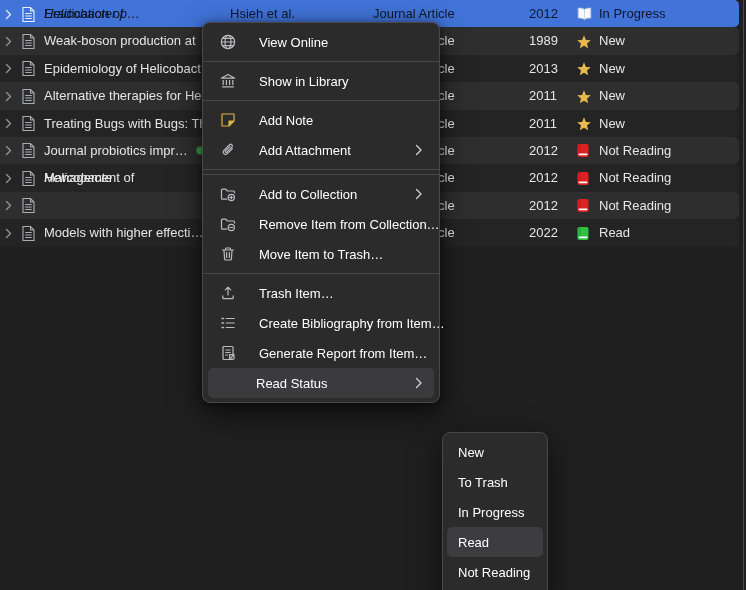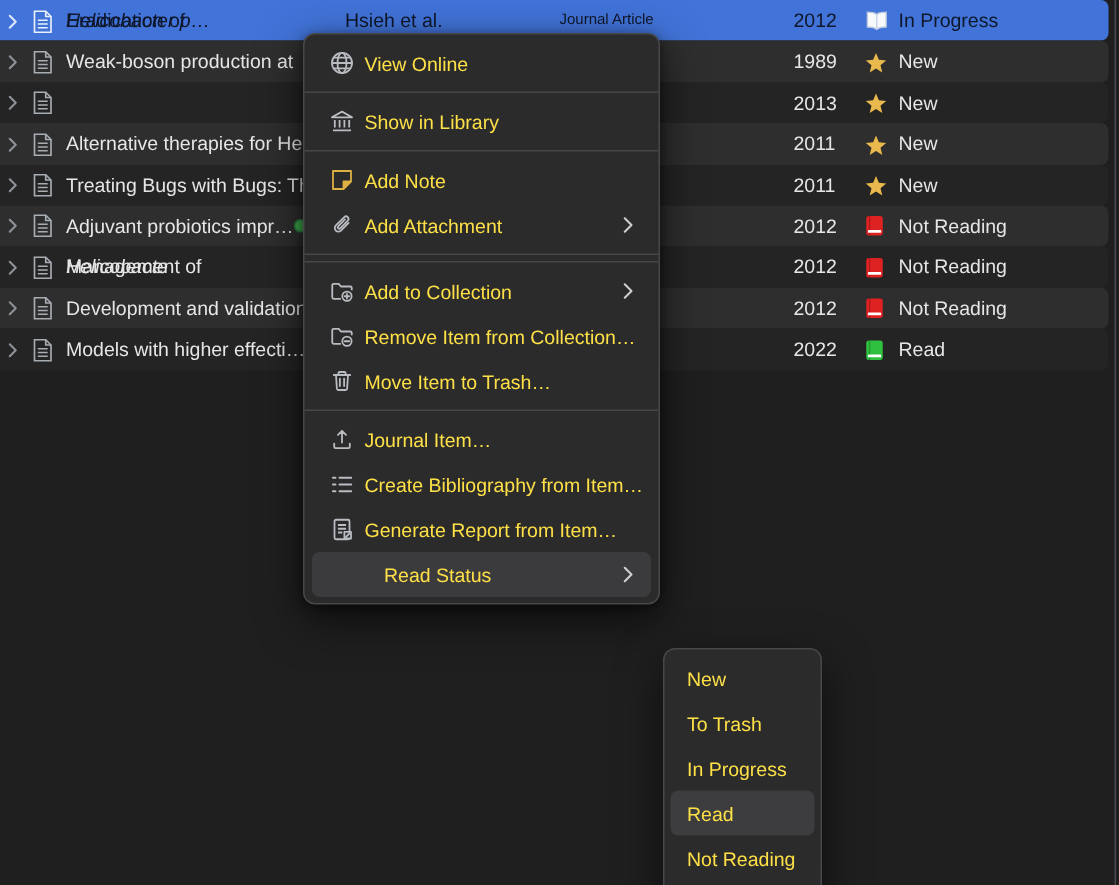--- a/index.html
+++ b/index.html
@@ -32,41 +32,41 @@
   .doc { left: 21px; top: 5.5px !important; line-height: 1 !important; color: #a8adb3; }
   .sel .doc { color: #eaf0fb; }
   .cell-title { left: 44px; }
   .cell-title i { font-style: italic; }
   .att-dot {
     left: 196px; top: 9.5px !important;
     width: 8.5px; height: 8.5px; border-radius: 50%;
     background: #3fae4e; border: 1px solid #2c8040;
   }
   .cell-creator { left: 230px; }
-  .cell-type { left: 373px; font-size: 10px; }
+  .cell-type { left: 373px; font-size: 13px; }
   .cell-year { left: 529px; }
   .st-icon { left: 576px; top: 6.5px !important; line-height: 1 !important; }
   .cell-status { left: 599px; }
 
   .pane-border { position: absolute; left: 743px; top: 0; width: 1px; height: 590px; background: #4a4a4c; }
 
   
   .context-menu {
     position: absolute; left: 202px; top: 22px; width: 238px;
     background: #2b2b2c;
     border: 1px solid #48484b;
     border-radius: 8px;
     padding: 4px 0;
     box-shadow: 0 10px 30px rgba(0,0,0,.6), 0 2px 8px rgba(0,0,0,.45);
     z-index: 10;
   }
   .menu-item {
     height: 30px; margin: 0 5px; padding: 0 11px;
-    display: flex; align-items: center; gap: 6px;
-    border-radius: 5px; color: #fde047;
+    display: flex; align-items: center; gap: 22px;
+    border-radius: 5px; color: #ffffff;
   }
   .menu-item.hover { background: #3b3b3d; padding-left: 48px; }
   .mi-icon { width: 18px; height: 18px; flex: none; display: flex; align-items: center; justify-content: center; color: #b9bcc0; }
   .mi-label { white-space: nowrap; }
   .mi-arrow { margin-left: auto; display: flex; color: #cfcfcf; }
   .menu-sep { height: 1px; background: #474749; margin: 4px 0; }
 
   
   .submenu {
     position: absolute; left: 442px; top: 432px; width: 106px; height: 172px;
@@ -143,20 +143,21 @@
           <path d="M1.5 1.5 L5.5 5.5 L1.5 9.5" fill="none" stroke="currentColor" stroke-width="1.4" stroke-linecap="round" stroke-linejoin="round"></path>
         </svg>
       </span>
     <span class="doc">
         <svg width="15" height="17" viewBox="0 0 15 17">
           <path d="M2 1.5 H9.5 L13 5 V15.5 H2 Z" fill="none" stroke="currentColor" stroke-width="1.1"></path>
           <path d="M9.5 1.5 V5 H13" fill="none" stroke="currentColor" stroke-width="1.1"></path>
           <path d="M4.2 7.5 H10.8 M4.2 10 H10.8 M4.2 12.5 H10.8" stroke="currentColor" stroke-width="1"></path>
         </svg>
       </span>
+    <span class="cell-title">Epidemiology of Helicobact</span>
     <span class="cell-type">Journal Article</span>
     <span class="cell-year">2013</span>
     <span class="st-icon">
         <svg width="16" height="16" viewBox="0 0 16 16">
           <path d="M8 1.3 L9.9 5.9 14.8 6.3 11 9.5 12.2 14.3 8 11.7 3.8 14.3 5 9.5 1.2 6.3 6.1 5.9 Z" fill="#eab94d"></path>
         </svg>
       </span>
     <span class="cell-status">New</span>
   </div>
 
@@ -214,21 +215,21 @@
           <path d="M1.5 1.5 L5.5 5.5 L1.5 9.5" fill="none" stroke="currentColor" stroke-width="1.4" stroke-linecap="round" stroke-linejoin="round"></path>
         </svg>
       </span>
     <span class="doc">
         <svg width="15" height="17" viewBox="0 0 15 17">
           <path d="M2 1.5 H9.5 L13 5 V15.5 H2 Z" fill="none" stroke="currentColor" stroke-width="1.1"></path>
           <path d="M9.5 1.5 V5 H13" fill="none" stroke="currentColor" stroke-width="1.1"></path>
           <path d="M4.2 7.5 H10.8 M4.2 10 H10.8 M4.2 12.5 H10.8" stroke="currentColor" stroke-width="1"></path>
         </svg>
       </span>
-    <span class="cell-title">Adjuvant probiotics impr…</span>
+    <span class="cell-title">Journal probiotics impr…</span>
     <span class="att-dot"></span>
     <span class="cell-type">Journal Article</span>
     <span class="cell-year">2012</span>
     <span class="st-icon">
         <svg width="14" height="15" viewBox="0 0 14 15">
           <rect x="1.5" y="1" width="11" height="13" rx="1.8" fill="#de2222"></rect>
           <rect x="3.3" y="1" width="0.9" height="13" fill="rgba(0,0,0,0.22)"></rect>
           <rect x="2.6" y="10.4" width="8.9" height="1.8" rx="0.6" fill="#ffffff"></rect>
         </svg>
       </span>
@@ -267,21 +268,20 @@
           <path d="M1.5 1.5 L5.5 5.5 L1.5 9.5" fill="none" stroke="currentColor" stroke-width="1.4" stroke-linecap="round" stroke-linejoin="round"></path>
         </svg>
       </span>
     <span class="doc">
         <svg width="15" height="17" viewBox="0 0 15 17">
           <path d="M2 1.5 H9.5 L13 5 V15.5 H2 Z" fill="none" stroke="currentColor" stroke-width="1.1"></path>
           <path d="M9.5 1.5 V5 H13" fill="none" stroke="currentColor" stroke-width="1.1"></path>
           <path d="M4.2 7.5 H10.8 M4.2 10 H10.8 M4.2 12.5 H10.8" stroke="currentColor" stroke-width="1"></path>
         </svg>
       </span>
-    <span class="cell-title">Development and validation</span>
     <span class="cell-type">Journal Article</span>
     <span class="cell-year">2012</span>
     <span class="st-icon">
         <svg width="14" height="15" viewBox="0 0 14 15">
           <rect x="1.5" y="1" width="11" height="13" rx="1.8" fill="#de2222"></rect>
           <rect x="3.3" y="1" width="0.9" height="13" fill="rgba(0,0,0,0.22)"></rect>
           <rect x="2.6" y="10.4" width="8.9" height="1.8" rx="0.6" fill="#ffffff"></rect>
         </svg>
       </span>
     <span class="cell-status">Not Reading</span>
@@ -413,21 +413,21 @@
 
   <div class="menu-sep"></div>
 
   <div class="menu-item">
     <span class="mi-icon">
         <svg width="18" height="18" viewBox="0 0 18 18" fill="none" stroke="currentColor" stroke-width="1.2" stroke-linecap="round" stroke-linejoin="round">
           <path d="M9 11 V3.2 M9 3.2 L6.3 5.9 M9 3.2 L11.7 5.9"></path>
           <path d="M3.8 11.8 V13.8 a0.9 0.9 0 0 0 0.9 0.9 H13.3 a0.9 0.9 0 0 0 0.9 -0.9 V11.8"></path>
         </svg>
       </span>
-    <span class="mi-label">Journal Item…</span>
+    <span class="mi-label">Trash Item…</span>
   </div>
 
   <div class="menu-item">
     <span class="mi-icon">
         <svg width="18" height="18" viewBox="0 0 18 18" fill="none" stroke="currentColor" stroke-width="1.2" stroke-linecap="round">
           <path d="M7.3 4.5 H15.2 M7.3 9 H15.2 M7.3 13.5 H15.2"></path>
           <path d="M3 4.5 H4.6 M3 9 H4.6 M3 13.5 H4.6" stroke-width="1.4"></path>
         </svg>
       </span>
     <span class="mi-label">Create Bibliography from Item…</span>

